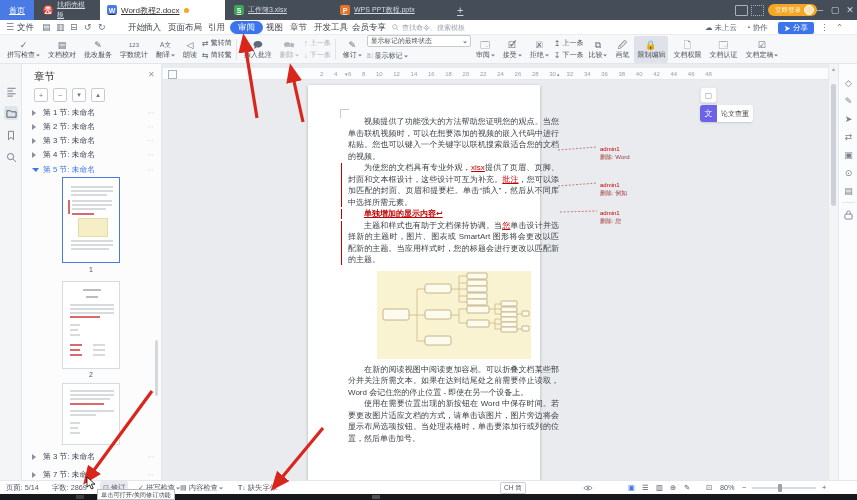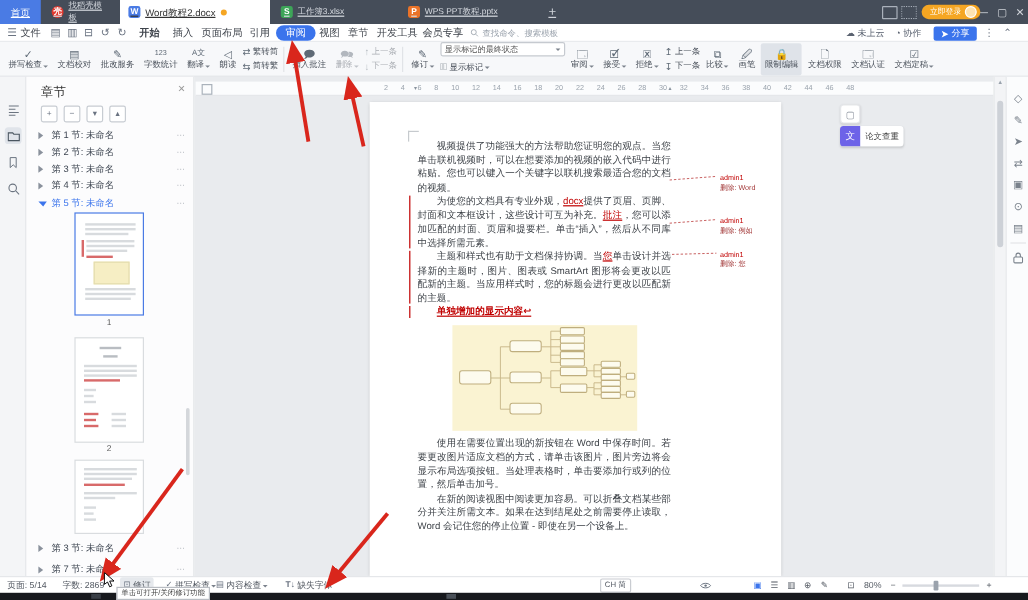--- a/index.html
+++ b/index.html
@@ -54,21 +54,21 @@
   .sb-dash{margin-left:auto;color:#c0c4ca;font-size:7px;}
   .sq{width:12px;height:12px;border:1px solid #c7ccd2;border-radius:2px;font-size:7px;color:#6a7381;display:flex;align-items:center;justify-content:center;background:#fff;}
   .thumb{position:absolute;left:40px;width:58px;background:#fff;border:1px solid #d9dcdf;box-sizing:border-box;overflow:hidden;}
   .thumb.sel{border:1.5px solid #4a7be4;}
   .tl{position:absolute;height:1.5px;background:#d8dbde;}
   .tl.red{background:#d86a6a;}
   .tl.dark{background:#b9bdc2;}
   .tlabel{position:absolute;width:58px;left:40px;text-align:center;font-size:7px;color:#555;}
   
   #docarea{position:absolute;left:163px;top:80px;width:665px;height:400px;background:#e9ebee;}
-  #page{position:absolute;left:145px;top:5px;width:343px;height:395px;background:#fff;box-shadow:0 1px 3px rgba(0,0,0,.25);}
+  #page{position:absolute;left:145px;top:5px;width:232px;height:395px;background:#fff;box-shadow:0 1px 3px rgba(0,0,0,.25);}
   #pagetext{position:absolute;left:40px;top:31px;width:211px;font-size:8px;line-height:11.5px;color:#3a3f45;text-align:justify;}
   #pagetext p{margin:0;text-indent:2em;position:relative;}
   .ins{color:#c00000;text-decoration:underline;}
   .changed::before{content:"";position:absolute;left:-7px;top:1px;bottom:1px;width:1px;background:#c00000;}
   .red-head{color:#c00000;text-decoration:underline;font-weight:bold;}
   #mindmap{margin:5px auto;width:154px;height:88px;background:#faf3d2;}
   .crop{position:absolute;width:8px;height:8px;border-left:1px solid #c6cace;border-top:1px solid #c6cace;}
   .comment{position:absolute;width:56px;font-size:6px;line-height:7.5px;}
   .comment .ca{color:#c00000;}
   .comment .cx{color:#a33a3a;}
@@ -142,21 +142,21 @@
   </div>
 
   <div id="menubar">
     <span class="mini-ico" style="left:6px;">☰</span>
     <span class="m-item" style="left:17px;">文件</span>
     <span class="mini-ico" style="left:42px;">▤</span>
     <span class="mini-ico" style="left:56px;">▥</span>
     <span class="mini-ico" style="left:70px;">⊟</span>
     <span class="mini-ico" style="left:84px;">↺</span>
     <span class="mini-ico" style="left:98px;">↻</span>
-    <span class="m-item" style="left:116px;font-weight:bold;">开始</span>
+    <span class="m-item" style="left:128px;">开始</span>
     <span class="m-item" style="left:144px;">插入</span>
     <span class="m-item" style="left:168px;">页面布局</span>
     <span class="m-item" style="left:208px;">引用</span>
     <span class="m-item active" style="left:230px;">审阅</span>
     <span class="m-item" style="left:266px;">视图</span>
     <span class="m-item" style="left:290px;">章节</span>
     <span class="m-item" style="left:314px;">开发工具</span>
     <span class="m-item" style="left:352px;">会员专享</span>
     <div id="m-search">
       <svg width="7" height="7" viewBox="0 0 10 10">
@@ -445,23 +445,23 @@
         <span class="sb-dash">⋯</span>
       </div>
     <div style="position:absolute;left:133px;top:276px;width:3px;height:56px;background:#d4d7db;border-radius:2px;"></div>
   </div>
 
   <div id="docarea">
     <div id="page">
       <div class="crop" style="left:32px;top:24px;"></div>
       <div id="pagetext">
         <p>视频提供了功能强大的方法帮助您证明您的观点。当您单击联机视频时，可以在想要添加的视频的嵌入代码中进行粘贴。您也可以键入一个关键字以联机搜索最适合您的文档的视频。</p>
-        <p class="changed"><span>为使您的文档具有专业外观，</span><span class="ins">docx</span><span>提供了页眉、页脚、封面和文本框设计，这些设计可互为补充。</span><span class="ins">批注</span><span>，您可以添加匹配的封面、页眉和提要栏。单击“插入”，然后从不同库中选择所需元素。</span></p>
+        <p class="changed"><span>为使您的文档具有专业外观，</span><span class="ins">xlsx</span><span>提供了页眉、页脚、封面和文本框设计，这些设计可互为补充。</span><span class="ins">批注</span><span>，您可以添加匹配的封面、页眉和提要栏。单击“插入”，然后从不同库中选择所需元素。</span></p>
+        <p class="changed red-head">单独增加的显示内容↩</p>
         <p class="changed"><span>主题和样式也有助于文档保持协调。当</span><span class="ins">您</span><span>单击设计并选择新的主题时，图片、图表或 SmartArt 图形将会更改以匹配新的主题。当应用样式时，您的标题会进行更改以匹配新的主题。</span></p>
-        <p class="changed red-head">单独增加的显示内容↩</p>
         <div id="mindmap">
           <svg width="154" height="88" viewBox="0 0 154 88">
             <g stroke="#c9b88a" fill="none" stroke-width="0.8">
               <path d="M32 44h8M40 18v52M40 18h8M40 44h8M40 70h8"></path>
               <path d="M74 18h8M82 5v26M82 5h8M82 12h8M82 18h8M82 25h8M82 31h8"></path>
               <path d="M74 44h8M82 38v14M82 38h8M82 52h8"></path>
               <path d="M112 38h6M118 33v10M118 33h6M118 38h6M118 43h6"></path>
               <path d="M112 52h6M118 48v10M118 48h6M118 53h6M118 58h6M140 43h5M140 58h5"></path>
             </g>
             <g fill="#fdfbee" stroke="#bfae7e" stroke-width="0.9">
@@ -480,22 +480,22 @@
                 <rect x="124" y="36" width="16" height="5" rx="1"></rect>
               <rect x="124" y="41" width="16" height="5" rx="1"></rect>
                 <rect x="124" y="46" width="16" height="5" rx="1"></rect>
               <rect x="124" y="51" width="16" height="5" rx="1"></rect>
                 <rect x="124" y="56" width="16" height="5" rx="1"></rect>
               <rect x="145" y="40" width="7" height="5" rx="1"></rect>
                 <rect x="145" y="55" width="7" height="5" rx="1"></rect>
             </g>
           </svg>
         </div>
+        <p>在新的阅读视图中阅读更加容易。可以折叠文档某些部分并关注所需文本。如果在达到结尾处之前需要停止读取，Word 会记住您的停止位置 - 即使在另一个设备上。</p>
         <p>使用在需要位置出现的新按钮在 Word 中保存时间。若要更改图片适应文档的方式，请单击该图片，图片旁边将会显示布局选项按钮。当处理表格时，单击要添加行或列的位置，然后单击加号。</p>
-        <p>在新的阅读视图中阅读更加容易。可以折叠文档某些部分并关注所需文本。如果在达到结尾处之前需要停止读取，Word 会记住您的停止位置 - 即使在另一个设备上。</p>
       </div>
     </div>
 
     <div class="comment" style="left:437px;top:66px;">
       <div class="ca">admin1</div>
       <div class="cx">删除: Word</div>
     </div>
     <div class="comment" style="left:437px;top:102px;">
       <div class="ca">admin1</div>
       <div class="cx">删除: 例如</div>

